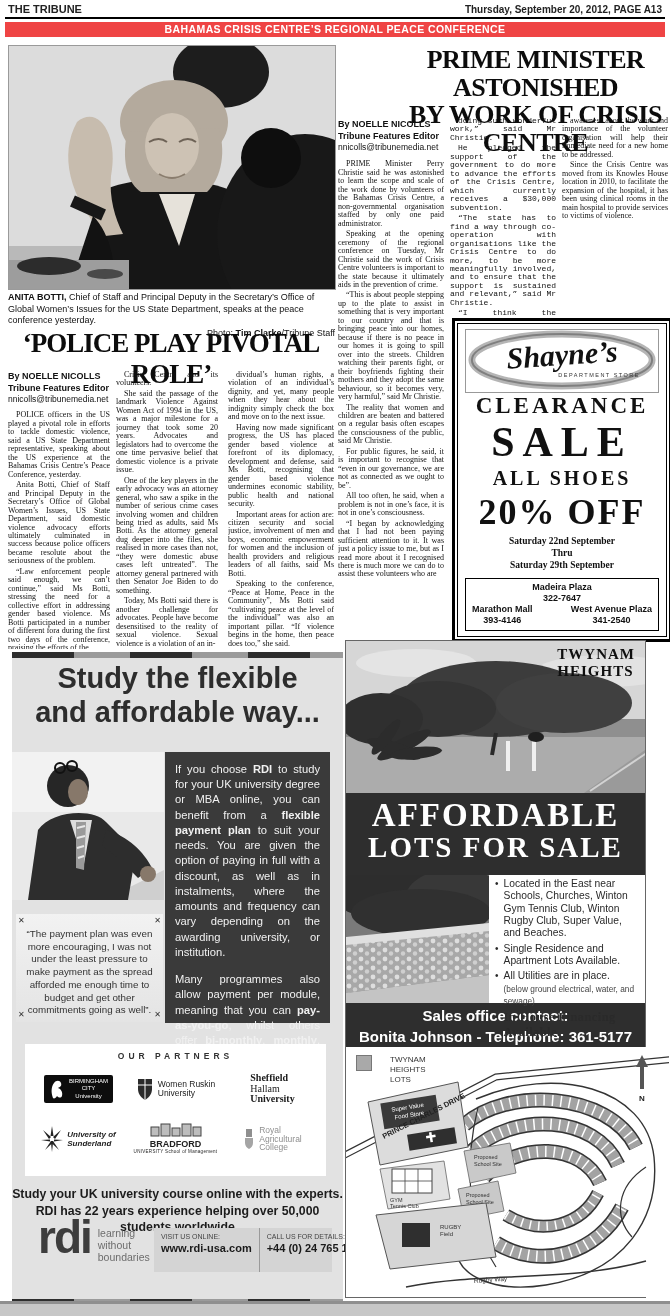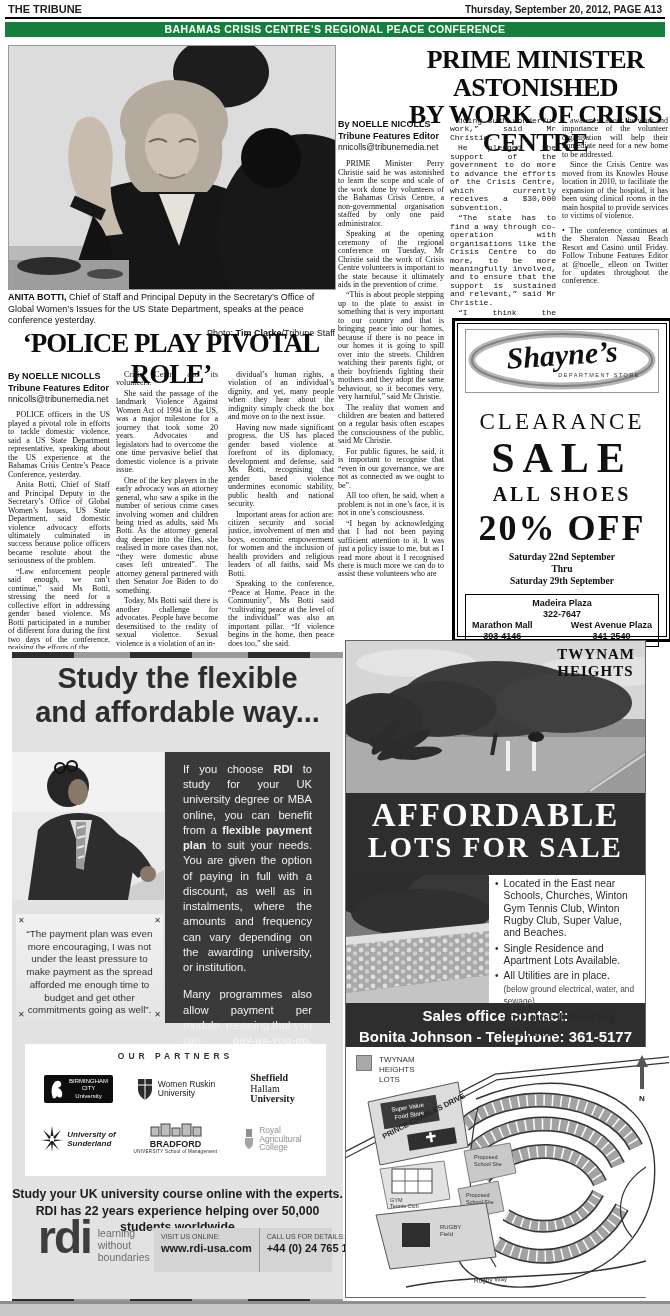--- a/index.html
+++ b/index.html
@@ -1,54 +1,54 @@
 <!DOCTYPE html>
 <html><head>
 <meta charset="utf-8">
 <style>
   html,body{margin:0;padding:0;background:#e9e9e9;}
   .page{position:relative;width:670px;height:1316px;background:#ffffff;font-family:"Liberation Serif",serif;color:#111;overflow:hidden;margin:0 auto;}
   
   .mast-left{position:absolute;left:8px;top:3px;font-family:"Liberation Sans",sans-serif;font-weight:bold;font-size:11px;color:#222;}
   .mast-right{position:absolute;right:8px;top:4px;font-family:"Liberation Sans",sans-serif;font-weight:bold;font-size:10px;color:#222;}
   .mast-rule{position:absolute;left:5px;right:5px;top:17px;height:2px;background:#000;}
-  .banner{position:absolute;left:5px;right:5px;top:22px;height:15px;background:#15803d;color:#fff;font-family:"Liberation Sans",sans-serif;font-weight:bold;font-size:10.5px;text-align:center;line-height:15px;letter-spacing:.4px;}
+  .banner{position:absolute;left:5px;right:5px;top:22px;height:15px;background:#ef4444;color:#fff;font-family:"Liberation Sans",sans-serif;font-weight:bold;font-size:10.5px;text-align:center;line-height:15px;letter-spacing:.4px;}
   
   .photo1{position:absolute;left:8px;top:45px;width:326px;height:243px;border:1px solid #9a9a9a;background:#d9d9d9;overflow:hidden;}
   .caption{position:absolute;left:8px;top:292px;width:327px;font-family:"Liberation Sans",sans-serif;font-size:9px;line-height:1.3;color:#111;}
   .caption .credit{text-align:right;margin-top:1px;}
   
   .police-headline{position:absolute;left:0;top:328px;width:342px;text-align:center;font-weight:bold;font-size:27px;letter-spacing:-1px;color:#0c0c0c;}
   .pm-headline{position:absolute;left:337px;top:46px;width:333px;text-align:center;font-weight:bold;font-size:26px;line-height:1.06;letter-spacing:-.5px;color:#0c0c0c;padding-left:32px;}
   
   .byline{font-family:"Liberation Sans",sans-serif;font-weight:bold;font-size:9px;line-height:1.3;}
   .byline .email{font-weight:normal;font-size:8.5px;}
   .newscol{position:absolute;font-size:8px;line-height:1.06;text-align:justify;overflow:hidden;color:#111;}
   .newscol p{margin:0 0 2px;text-indent:8px;}
   .newscol p.bullet{text-indent:0;margin-top:6px;}
   
   .shayne{position:absolute;left:452px;top:318px;width:214px;height:318px;border:3px solid #000;background:#fff;}
   .shayne-inner{position:absolute;inset:2px;border:1px solid #000;text-align:center;padding:5px 7px;box-sizing:border-box;}
   .shayne-logo{position:relative;border:1px solid #999;height:62px;overflow:hidden;}
   .shayne-script{position:absolute;left:0;right:0;top:8px;font-style:italic;font-weight:bold;font-size:30px;transform:rotate(-4deg);}
   .shayne-sub{position:absolute;right:18px;top:42px;font-family:"Liberation Sans",sans-serif;font-size:5.5px;letter-spacing:1.5px;color:#333;}
-  .sh1{font-weight:normal;font-size:23px;letter-spacing:3px;margin-top:16px;}
+  .sh1{font-weight:bold;font-size:23px;letter-spacing:3px;margin-top:0;}
   .sh2{font-weight:bold;font-size:42px;letter-spacing:8px;line-height:1;margin-top:2px;}
   .sh3{font-weight:bold;font-size:20px;letter-spacing:3px;margin-top:4px;}
   .sh4{font-weight:bold;font-size:36px;letter-spacing:2px;line-height:1;margin-top:4px;}
   .sh-dates{font-weight:bold;font-size:9.5px;line-height:1.25;margin-top:6px;}
   .sh-loc{border:1px solid #000;margin-top:6px;padding:3px 2px;font-family:"Liberation Sans",sans-serif;font-weight:bold;font-size:9px;line-height:1.25;}
   .sh-loc-row{display:flex;justify-content:space-between;padding:0 4px;}
   
   .rdi{position:absolute;left:12px;top:652px;width:331px;height:653px;background:#e2e2e2;font-family:"Liberation Sans",sans-serif;}
   .seg{position:absolute;left:0;right:0;height:6px;background:repeating-linear-gradient(90deg,#2e2e2e 0 62px,#9b9b9b 62px 118px);}
   .rdi-head{position:absolute;left:0;right:0;top:10px;text-align:center;font-weight:bold;font-size:29px;line-height:1.17;color:#2d2d2d;}
   .rdi-photo{position:absolute;left:0;top:100px;width:152px;height:148px;overflow:hidden;}
   .rdi-dark{position:absolute;left:153px;top:100px;width:165px;height:271px;background:#3a3a3a;color:#f1f1f1;padding:10px 10px;box-sizing:border-box;font-size:11.2px;line-height:1.36;text-align:justify;}
-  .rdi-dark p{margin:0 8px 12px;}
+  .rdi-dark p{margin:0 0 12px;}
   .testi{position:absolute;left:4px;top:262px;width:147px;height:108px;background:linear-gradient(#f2f2f2,#e4e4e4);text-align:center;font-size:9.8px;line-height:1.3;color:#333;padding:14px 8px;box-sizing:border-box;}
   .testi .x{position:absolute;font-size:8px;color:#333;}
   .partners{position:absolute;left:13px;top:392px;width:301px;height:132px;background:#fff;text-align:center;}
   .partners-h{font-weight:bold;font-size:8.5px;letter-spacing:4px;color:#333;margin-top:7px;}
   .pgrid{display:grid;grid-template-columns:1fr 1fr 1fr;gap:2px 2px;padding:4px 6px;}
   .plogo{height:48px;display:flex;align-items:center;justify-content:center;gap:4px;}
   .bcu-box{background:#0d0d0d;color:#fff;border-radius:2px;padding:3px 5px;display:flex;align-items:center;gap:4px;}
   .bcu-t{font-size:6px;line-height:1.2;text-align:center;}
   .ar-t{font-size:8.5px;line-height:1.1;text-align:left;color:#222;}
   .shu-t{font-family:"Liberation Serif",serif;font-size:10px;line-height:1.05;text-align:left;color:#1a1a1a;}
@@ -74,21 +74,21 @@
   .twy-m2{font-weight:bold;font-size:29px;line-height:1.1;letter-spacing:2px;}
   .twy-mid{position:relative;height:128px;background:#fff;}
   .twy-photo2{position:absolute;left:0;top:0;width:143px;height:128px;overflow:hidden;}
   .twy-bullets{position:absolute;left:149px;right:4px;top:3px;font-family:"Liberation Sans",sans-serif;font-size:10.3px;line-height:1.2;color:#2a2a2a;}
   .twy-bullets .li{display:flex;gap:5px;margin-bottom:3px;}
   .twy-bullets .dot{font-size:10px;}
   .twy-note{font-size:8.3px;color:#444;}
   .twy-fin{font-family:"Liberation Serif",serif;font-weight:bold;font-size:12.3px;letter-spacing:.5px;}
   .twy-contact{height:44px;background:#2e2e2e;color:#fff;text-align:center;font-family:"Liberation Sans",sans-serif;font-weight:bold;font-size:15px;line-height:1.4;padding-top:2px;box-sizing:border-box;}
   .twy-map{position:relative;height:250px;background:#fff;}
-  .twy-legend{position:absolute;left:10px;top:8px;display:flex;gap:7px;align-items:flex-start;font-family:"Liberation Sans",sans-serif;font-size:8px;line-height:1.25;color:#333;z-index:2;}
+  .twy-legend{position:absolute;left:10px;top:8px;display:flex;gap:18px;align-items:flex-start;font-family:"Liberation Sans",sans-serif;font-size:8px;line-height:1.25;color:#333;z-index:2;}
   .legend-swatch{width:14px;height:14px;background:#a9a9a9;border:1px solid #777;}
   .bottom-strip{position:absolute;left:0;top:1301px;width:670px;height:15px;background:#c7c7c7;border-top:3px solid #8f8f8f;}
   svg text{font-family:"Liberation Sans",sans-serif;}
 </style>
 </head>
 <body>
 
 <div class="page">
 
   <div class="mast-left">THE TRIBUNE</div>
@@ -174,21 +174,20 @@
   <div class="newscol" style="left:450px;top:117px;width:106px;height:198px;font-family:Liberation Mono, monospace;">
     <p>doing such wonderful work,” said Mr Christie.</p>
     <p>He pledged the support of the government to do more to advance the efforts of the Crisis Centre, which currently receives a $30,000 subvention.</p>
     <p>“The state has to find a way through co-operation with organisations like the Crisis Centre to do more, to be more meaningfully involved, and to ensure that the support is sustained and relevant,” said Mr Christie.</p>
     <p>“I think the invitation to me will result in there being significant assistance given to the Crisis Centre,” he said.</p>
     <p>Crisis Centre volunteers are hoping the increased</p>
   </div>
   <div class="newscol" style="left:562px;top:117px;width:106px;height:216px;">
     <p>awareness about the work and importance of the volunteer organisation will help their immediate need for a new home to be addressed.</p>
     <p>Since the Crisis Centre was moved from its Knowles House location in 2010, to facilitate the expansion of the hospital, it has been using clinical rooms in the main hospital to provide services to victims of violence.</p>
-    <p class="bullet">• The conference continues at the Sheraton Nassau Beach Resort and Casino until Friday. Follow Tribune Features Editor at @noelle_ elleon on Twitter for updates throughout the conference.</p>
   </div>
 
   <div class="shayne">
     <div class="shayne-inner">
       <div class="shayne-logo">
         <svg width="100%" height="62" viewBox="0 0 196 62" preserveAspectRatio="none">
           <ellipse cx="98" cy="30" rx="92" ry="26" fill="none" stroke="#b5b5b5" stroke-width="7"></ellipse>
           <ellipse cx="98" cy="30" rx="92" ry="26" fill="none" stroke="#7f7f7f" stroke-width="2"></ellipse>
         </svg>
         <div class="shayne-script">Shayne’s</div>

